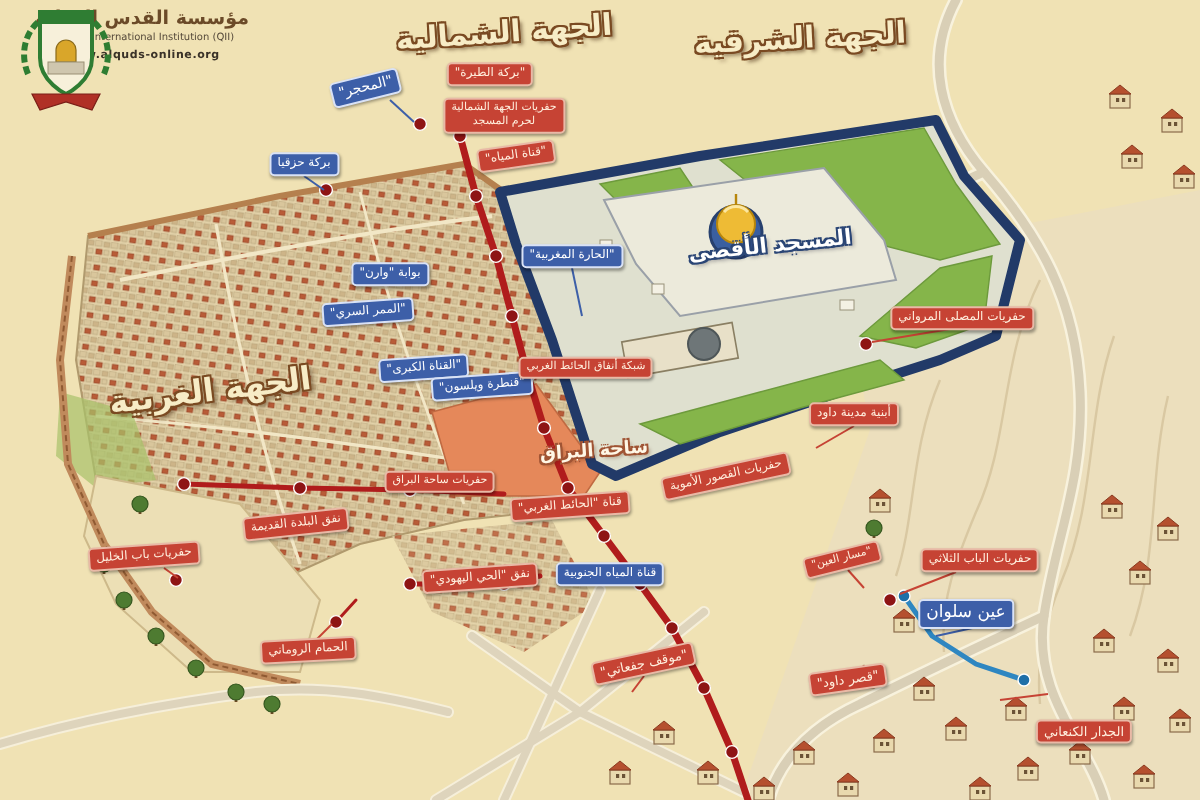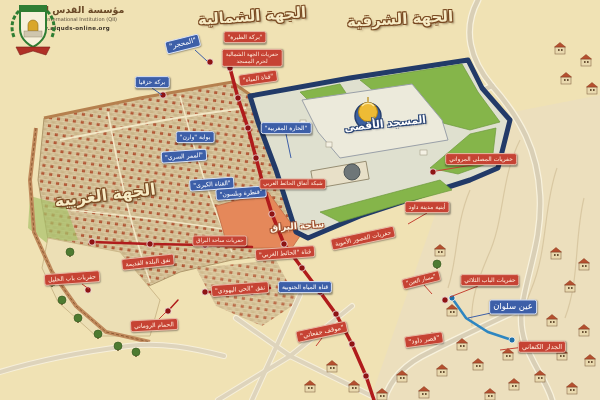--- a/index.html
+++ b/index.html
@@ -242,33 +242,33 @@
     </div>
 <div>
       <div class="map-label blue" style="left: 183px; top: 44px; font-size: 7px; transform: translate(-50%, -50%) rotate(-14deg);">"المحجر"</div>
       <div class="map-label blue" style="left: 152px; top: 82px; font-size: 6px; transform: translate(-50%, -50%) rotate(0deg);">بركة حزقيا</div>
       <div class="map-label blue" style="left: 195px; top: 137px; font-size: 6px; transform: translate(-50%, -50%) rotate(0deg);">بوابة "وارن"</div>
       <div class="map-label blue" style="left: 184px; top: 156px; font-size: 6px; transform: translate(-50%, -50%) rotate(-4deg);">"الممر السري"</div>
       <div class="map-label blue" style="left: 212px; top: 184px; font-size: 6px; transform: translate(-50%, -50%) rotate(-4deg);">"القناة الكبرى"</div>
       <div class="map-label blue" style="left: 241px; top: 193px; font-size: 6px; transform: translate(-50%, -50%) rotate(-4deg);">"قنطرة ويلسون"</div>
       <div class="map-label blue" style="left: 286px; top: 128px; font-size: 6px; transform: translate(-50%, -50%) rotate(0deg);">"الحارة المغربية"</div>
       <div class="map-label blue" style="left: 305px; top: 287px; font-size: 6px; transform: translate(-50%, -50%) rotate(0deg);">قناة المياه الجنوبية</div>
-      <div class="map-label blue" style="left: 513px; top: 307px; font-size: 8.5px; transform: translate(-50%, -50%) rotate(0deg);">عين سلوان</div>
+      <div class="map-label blue" style="left: 483px; top: 307px; font-size: 8.5px; transform: translate(-50%, -50%) rotate(0deg);">عين سلوان</div>
       <div class="map-label red" style="left: 245px; top: 37px; font-size: 6px; transform: translate(-50%, -50%) rotate(0deg);">"بركة الطيرة"</div>
       <div class="map-label red" style="left: 252px; top: 58px; font-size: 5.5px; transform: translate(-50%, -50%) rotate(0deg);">حفريات الجهة الشمالية
 لحرم المسجد</div>
       <div class="map-label red" style="left: 258px; top: 78px; font-size: 6px; transform: translate(-50%, -50%) rotate(-8deg);">"قناة المياه"</div>
       <div class="map-label red" style="left: 293px; top: 184px; font-size: 5.5px; transform: translate(-50%, -50%) rotate(0deg);">شبكة أنفاق الحائط الغربي</div>
       <div class="map-label red" style="left: 285px; top: 253px; font-size: 6px; transform: translate(-50%, -50%) rotate(-4deg);">قناة "الحائط الغربي"</div>
       <div class="map-label red" style="left: 363px; top: 238px; font-size: 6px; transform: translate(-50%, -50%) rotate(-12deg);">حفريات القصور الأموية</div>
       <div class="map-label red" style="left: 481px; top: 159px; font-size: 6px; transform: translate(-50%, -50%) rotate(0deg);">حفريات المصلى المرواني</div>
       <div class="map-label red" style="left: 427px; top: 207px; font-size: 6px; transform: translate(-50%, -50%) rotate(0deg);">أبنية مدينة داود</div>
       <div class="map-label red" style="left: 490px; top: 280px; font-size: 6px; transform: translate(-50%, -50%) rotate(0deg);">حفريات الباب الثلاثي</div>
       <div class="map-label red" style="left: 421px; top: 280px; font-size: 5.5px; transform: translate(-50%, -50%) rotate(-14deg);">"مسار العين"</div>
-      <div class="map-label red" style="left: 542px; top: 347px; font-size: 6.5px; transform: translate(-50%, -50%) rotate(0deg);">الجدار الكنعاني</div>
+      <div class="map-label red" style="left: 542px; top: 366px; font-size: 6.5px; transform: translate(-50%, -50%) rotate(0deg);">الجدار الكنعاني</div>
       <div class="map-label red" style="left: 322px; top: 332px; font-size: 6.5px; transform: translate(-50%, -50%) rotate(-12deg);">"موقف جفعاتي"</div>
       <div class="map-label red" style="left: 424px; top: 340px; font-size: 6.5px; transform: translate(-50%, -50%) rotate(-8deg);">"قصر داود"</div>
       <div class="map-label red" style="left: 240px; top: 289px; font-size: 6px; transform: translate(-50%, -50%) rotate(-4deg);">نفق "الحي اليهودي"</div>
       <div class="map-label red" style="left: 220px; top: 241px; font-size: 5.5px; transform: translate(-50%, -50%) rotate(0deg);">حفريات ساحة البراق</div>
       <div class="map-label red" style="left: 148px; top: 262px; font-size: 6px; transform: translate(-50%, -50%) rotate(-6deg);">نفق البلدة القديمة</div>
       <div class="map-label red" style="left: 72px; top: 278px; font-size: 6px; transform: translate(-50%, -50%) rotate(-4deg);">حفريات باب الخليل</div>
       <div class="map-label red" style="left: 154px; top: 325px; font-size: 6px; transform: translate(-50%, -50%) rotate(-3deg);">الحمام الروماني</div>
     </div>
 
 <div class="logo">

